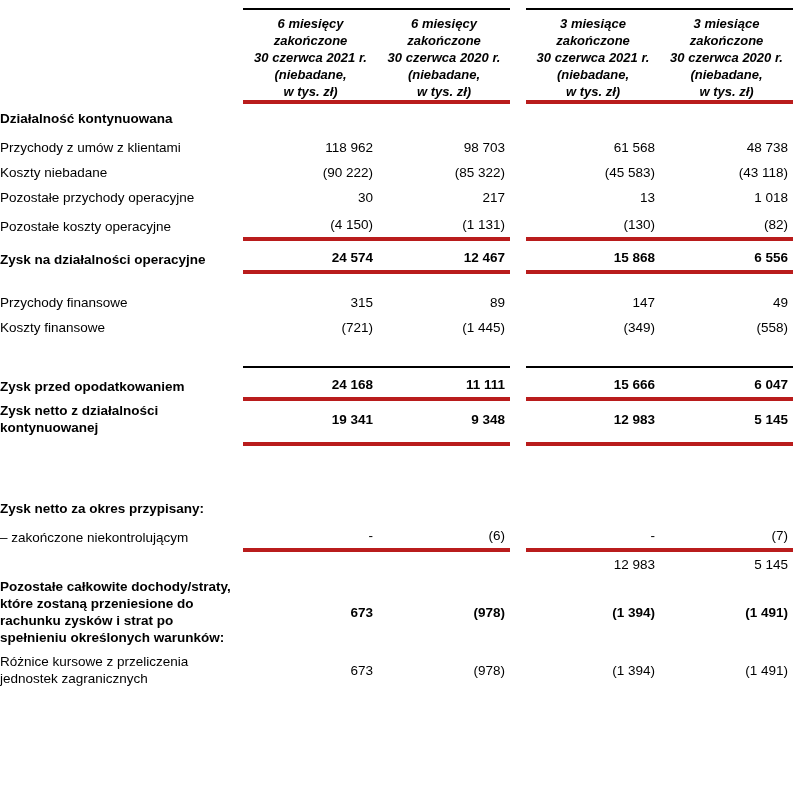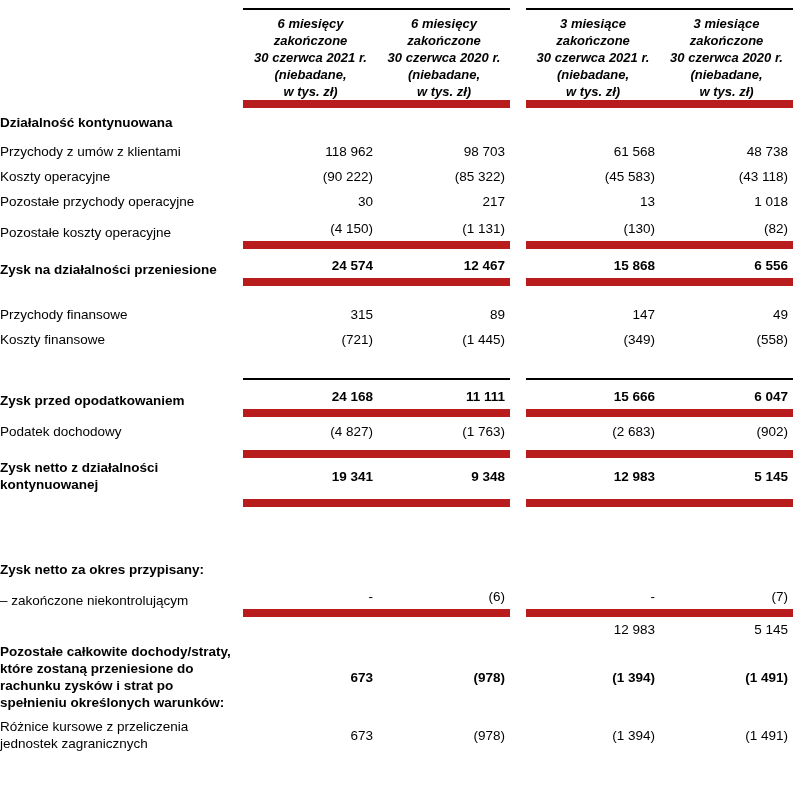--- a/index.html
+++ b/index.html
@@ -32,21 +32,21 @@
   td.gap{border:none !important;}
   tr.b td{font-weight:bold;}
   td.hdr{
     font-weight:bold;font-style:italic;
     font-size:13px;line-height:17px;
     text-align:center;vertical-align:top;
     white-space:pre-line;
     padding-top:5px;
   }
   .bt{border-top:2px solid #000;}
-  .bb{border-bottom:8px solid #b91c1c;}
+  .bb{border-bottom:4px solid #b91c1c;}
   .vm{vertical-align:middle;padding-bottom:0;}
   tr.rH{height:92px;}
   tr.r22 td{height:22px;margin-left:38px;}
   tr.r24 td{height:24px;}
   tr.r26 td{height:26px;}
   tr.r30 td{height:30px;}
   tr.r32 td{height:32px;}
   tr.r38 td{height:38px;}
   tr.r72 td{height:72px;}
   tr.sp4 td{height:4px;}
@@ -109,21 +109,21 @@
   <tr class="r22">
     <td class="lbl">Przychody z umów z klientami</td>
     <td class="num">118 962</td>
     <td class="num">98 703</td>
     <td class="gap"></td>
     <td class="num">61 568</td>
     <td class="num">48 738</td>
   </tr>
 
   <tr class="r22">
-    <td class="lbl">Koszty operacyjne</td>
+    <td class="lbl">Koszty niebadane</td>
     <td class="num">(90 222)</td>
     <td class="num">(85 322)</td>
     <td class="gap"></td>
     <td class="num">(45 583)</td>
     <td class="num">(43 118)</td>
   </tr>
 
   <tr class="r22">
     <td class="lbl">Pozostałe przychody operacyjne</td>
     <td class="num">30</td>
@@ -136,21 +136,21 @@
   <tr class="r24">
     <td class="lbl">Pozostałe koszty operacyjne</td>
     <td class="num bb">(4 150)</td>
     <td class="num bb">(1 131)</td>
     <td class="gap"></td>
     <td class="num bb">(130)</td>
     <td class="num bb">(82)</td>
   </tr>
 
   <tr class="r26 b">
-    <td class="lbl">Zysk na działalności przeniesione</td>
+    <td class="lbl">Zysk na działalności operacyjne</td>
     <td class="num bb">24 574</td>
     <td class="num bb">12 467</td>
     <td class="gap"></td>
     <td class="num bb">15 868</td>
     <td class="num bb">6 556</td>
   </tr>
   <tr class="sp16">
         <td colspan="6"></td>
       </tr>
 
@@ -177,28 +177,20 @@
 
   <tr class="r26 b">
     <td class="lbl">Zysk przed opodatkowaniem</td>
     <td class="num bt bb">24 168</td>
     <td class="num bt bb">11 111</td>
     <td class="gap"></td>
     <td class="num bt bb">15 666</td>
     <td class="num bt bb">6 047</td>
   </tr>
 
-  <tr class="r30">
-    <td class="lbl vm">Podatek dochodowy</td>
-    <td class="num bb vm">(4 827)</td>
-    <td class="num bb vm">(1 763)</td>
-    <td class="gap"></td>
-    <td class="num bb vm">(2 683)</td>
-    <td class="num bb vm">(902)</td>
-  </tr>
 
   <tr class="r38 b">
     <td class="lbl vm">Zysk netto z działalności kontynuowanej</td>
     <td class="num bb vm">19 341</td>
     <td class="num bb vm">9 348</td>
     <td class="gap"></td>
     <td class="num bb vm">12 983</td>
     <td class="num bb vm">5 145</td>
   </tr>
   <tr class="sp20">

